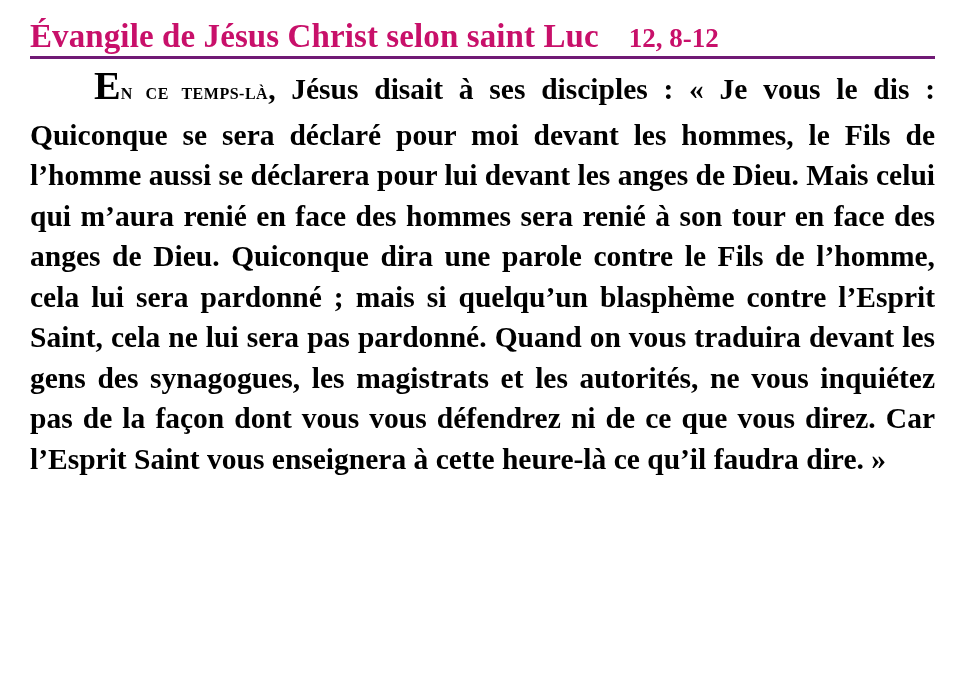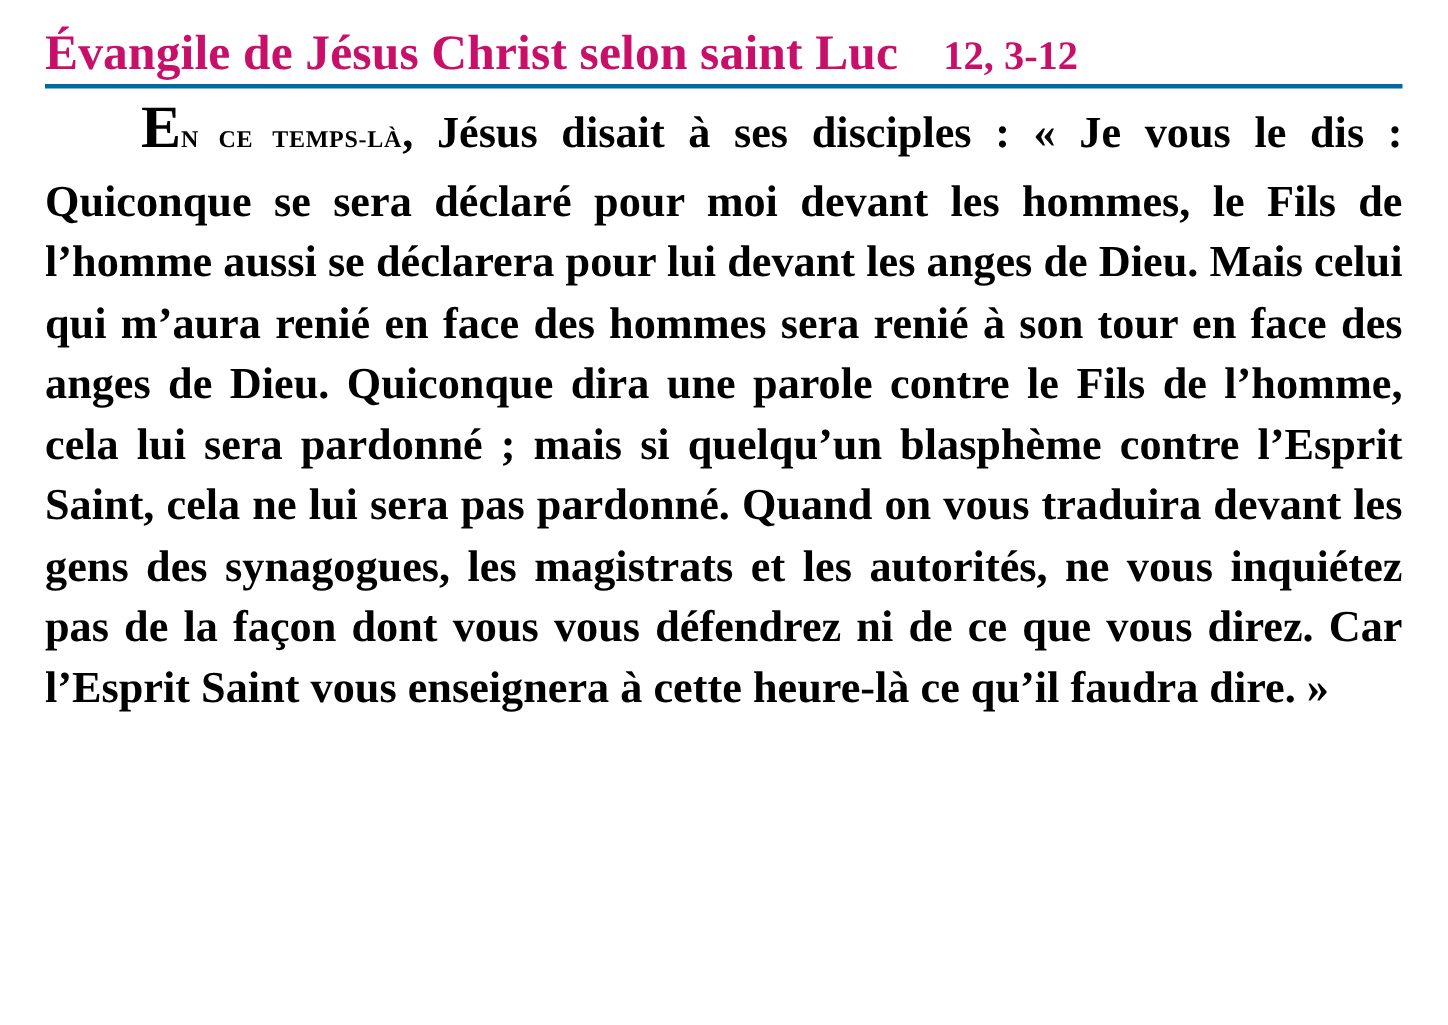--- a/index.html
+++ b/index.html
@@ -16,21 +16,21 @@
   .page {
     width: 965px;
     height: 683px;
     box-sizing: border-box;
     padding: 18px 30px 0 30px;
     position: relative;
   }
   .title-row {
     display: flex;
     align-items: baseline;
-    border-bottom: 3px solid #0369a1;
+    border-bottom: 3px solid #701a75;
     padding-bottom: 2px;
     margin-bottom: 10px;
   }
   .title-main {
     color: #C8106A;
     font-family: "Liberation Serif", serif;
     font-weight: bold;
     font-size: 33px;
     line-height: 1.1;
     white-space: nowrap;
@@ -71,20 +71,20 @@
     letter-spacing: 0.5px;
   }
 </style>
 </head>
 <body>
 
 <div class="page">
 
   <div class="title-row">
     <span class="title-main">Évangile de Jésus Christ selon saint Luc</span>
-    <span class="title-ref">12, 3-12</span>
+    <span class="title-ref">12, 8-12</span>
   </div>
 
   <p class="body-text">
     <span class="indent"></span><span class="dropcap">E</span><span class="smallcaps">N CE TEMPS-LÀ</span><span>, Jésus disait à ses disciples : « Je vous le dis : Quiconque se sera déclaré pour moi devant les hommes, le Fils de l’homme aussi se déclarera pour lui devant les anges de Dieu. Mais celui qui m’aura renié en face des hommes sera renié à son tour en face des anges de Dieu. Quiconque dira une parole contre le Fils de l’homme, cela lui sera pardonné ; mais si quelqu’un blasphème contre l’Esprit Saint, cela ne lui sera pas pardonné. Quand on vous traduira devant les gens des synagogues, les magistrats et les autorités, ne vous inquiétez pas de la façon dont vous vous défendrez ni de ce que vous direz. Car l’Esprit Saint vous enseignera à cette heure-là ce qu’il faudra dire. »</span>
   </p>
 
 </div>
 
 </body></html>

